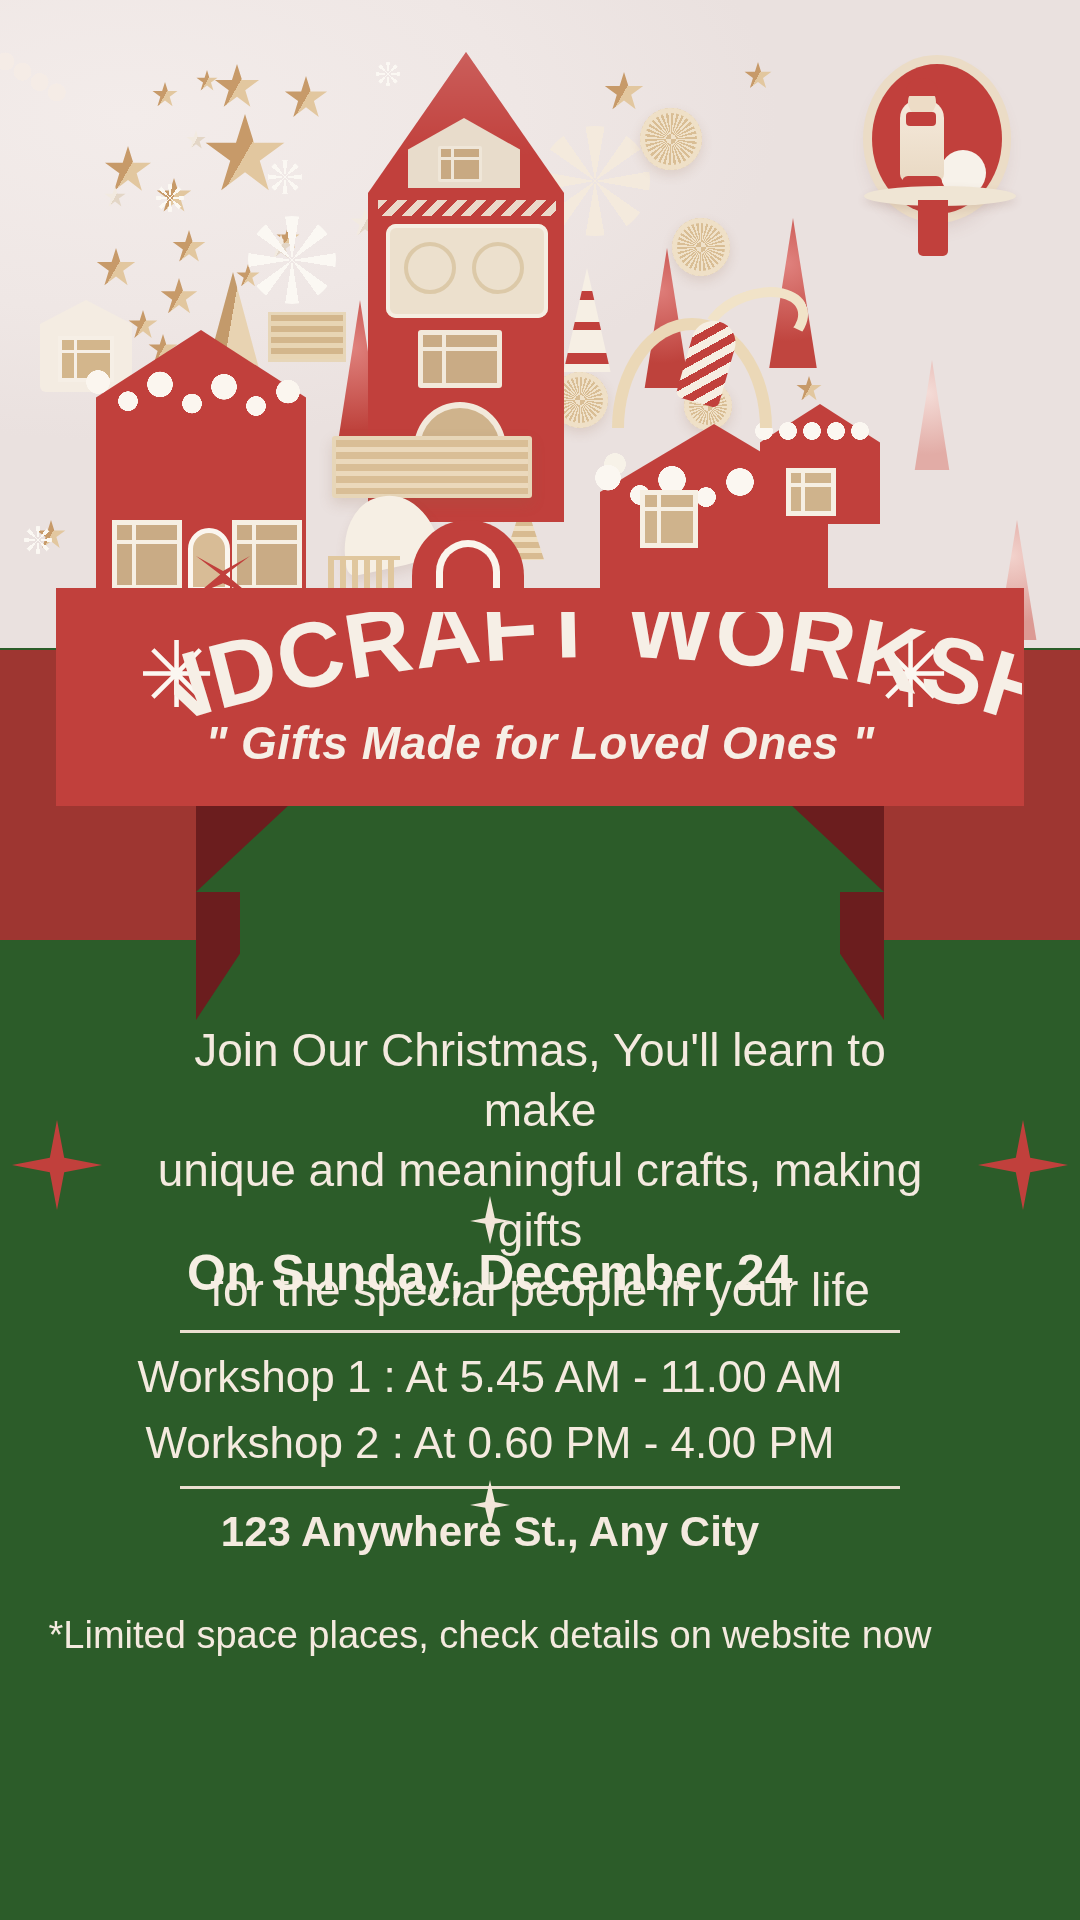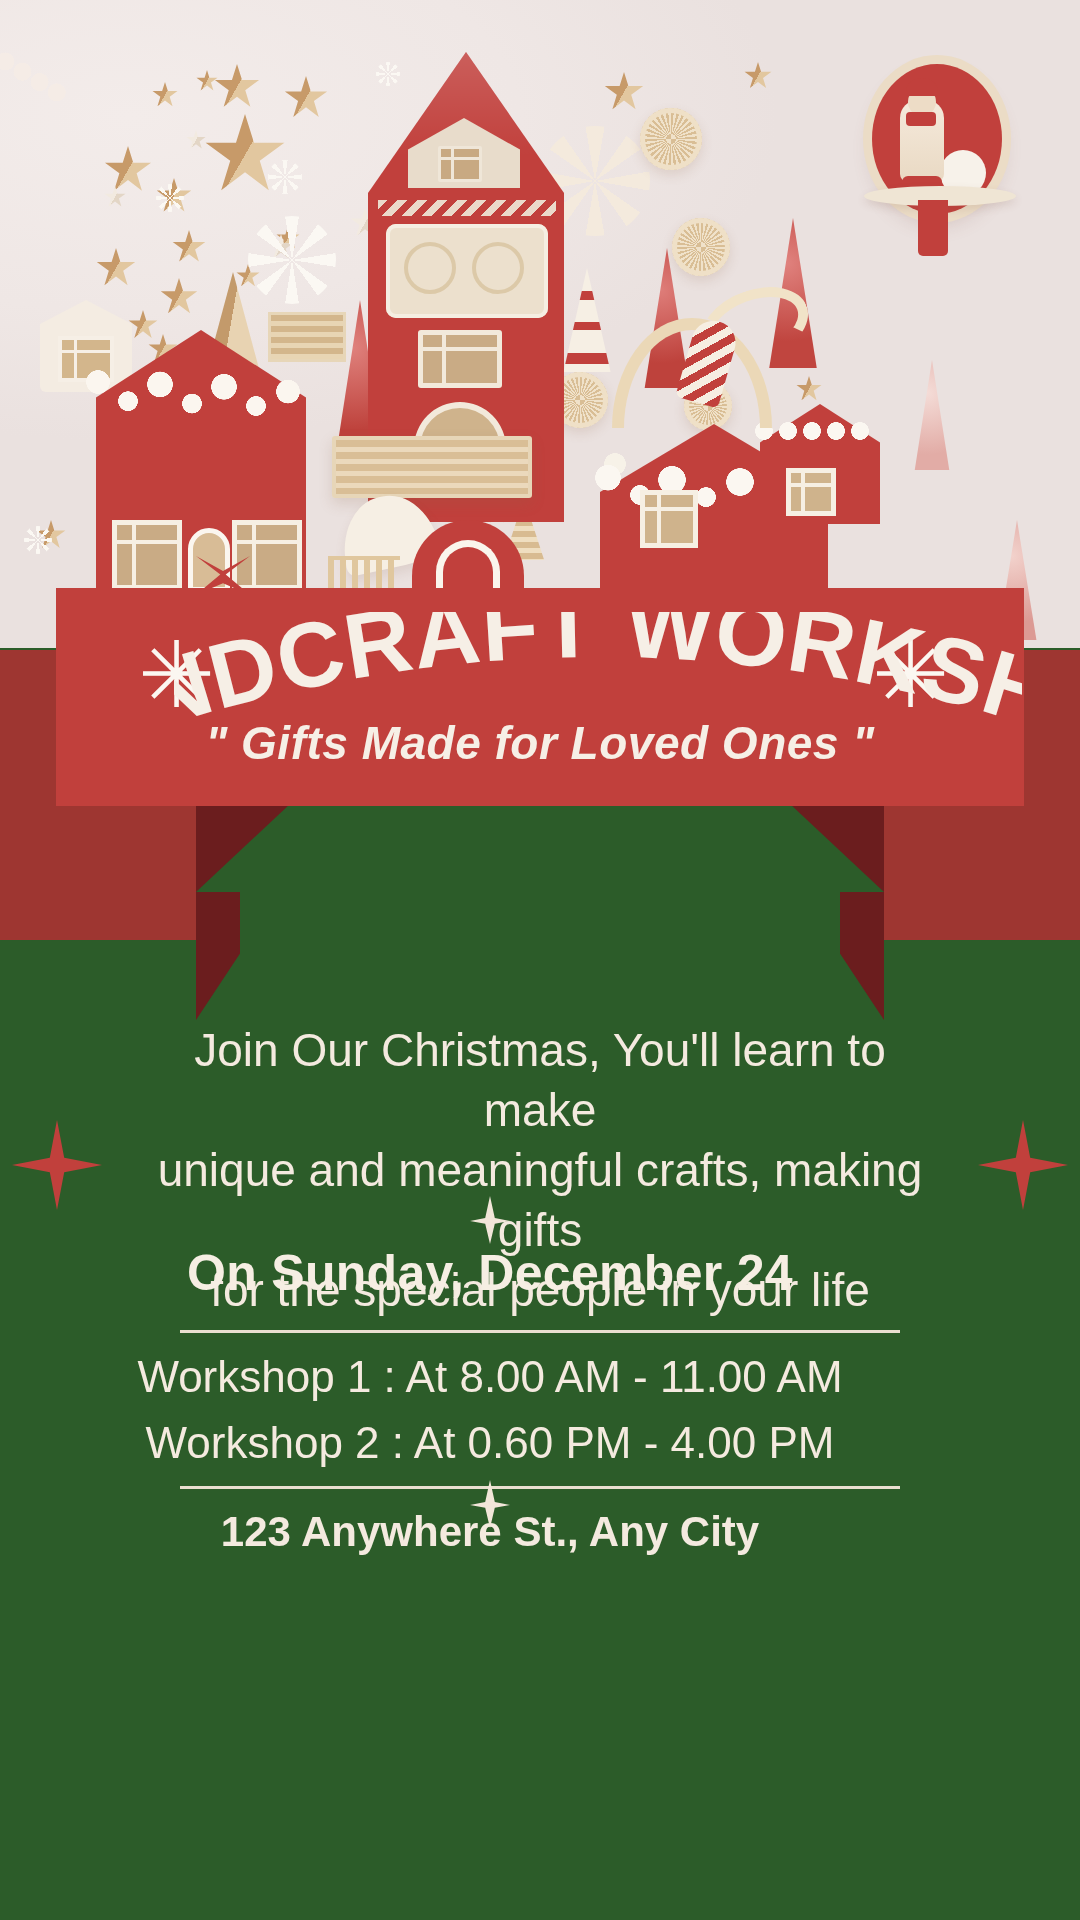--- a/index.html
+++ b/index.html
@@ -596,24 +596,25 @@
       <div>unique and meaningful crafts, making gifts</div>
       <div>for the special people in your life</div>
     </div>
 
     <div class="diamond d-a"></div>
 
     <div class="datetxt">On Sunday, December 24</div>
 
     <div class="hr hr-1"></div>
 
-    <div class="ws ws-1">Workshop 1  :  At  8.00 AM - 11.00 AM</div>
+    <div class="ws ws-1">Workshop 1  :  At  5.45 AM - 11.00 AM</div>
     <div class="ws ws-2">Workshop 2  :  At  0.60 PM - 4.00 PM</div>
 
     <div class="hr hr-2"></div>
 
     <div class="addr">123 Anywhere St., Any City</div>
 
     <div class="diamond d-b"></div>
 
+    <div class="note">*Limited space places, check details on website now</div>
 
   </div>
 </div>
 
 </body></html>

